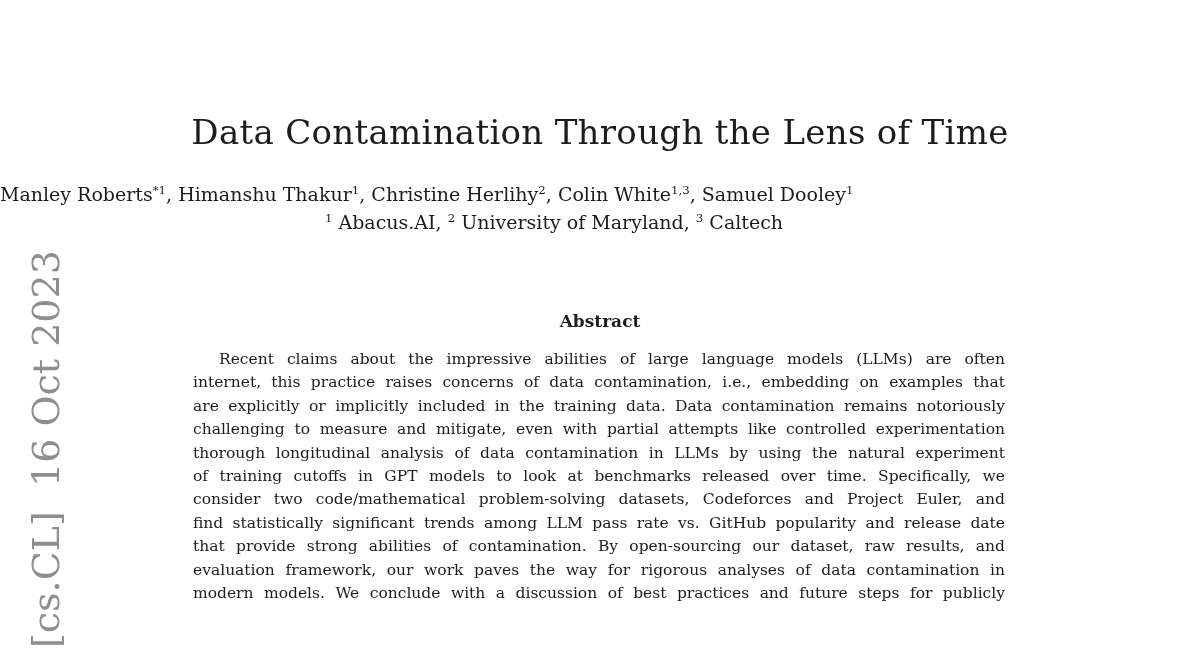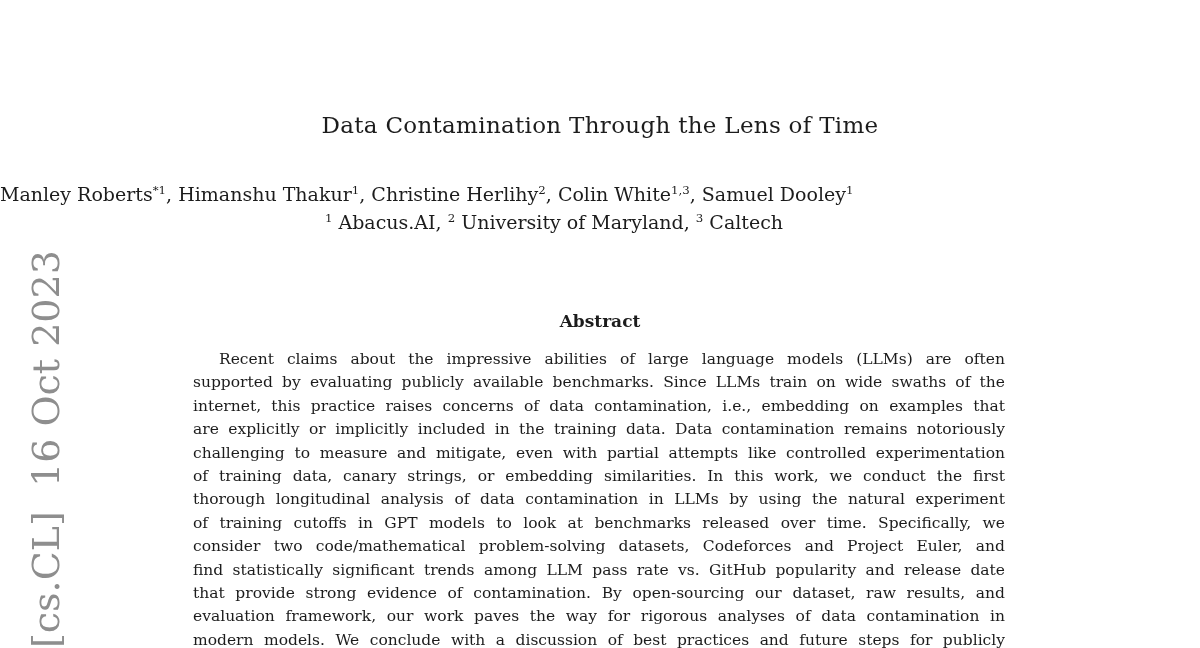--- a/index.html
+++ b/index.html
@@ -25,21 +25,21 @@
     font-size: 38px;
     color: #8e8e8e;
   }
   .page-title {
     position: absolute;
     top: 112px;
     left: 0;
     width: 1200px;
     margin: 0;
     text-align: center;
-    font-size: 23px;
+    font-size: 34px;
     font-weight: normal;
     letter-spacing: 0.3px;
   }
   .authors-line {
     position: absolute;
     top: 183px;
     left: 0;
     width: 1200px;
     text-align: left;
     font-size: 19px;
@@ -90,25 +90,23 @@
 <h1 class="page-title">Data Contamination Through the Lens of Time</h1>
 
 <div class="authors-line"><span>Manley Roberts<sup>*1</sup></span>, <span>Himanshu Thakur<sup>1</sup></span>, <span>Christine Herlihy<sup>2</sup></span>, <span>Colin White<sup>1,3</sup></span>, <span>Samuel Dooley<sup>1</sup></span></div>
 
 <div class="affiliations-line"><span><sup>1</sup> Abacus.AI</span>, <span><sup>2</sup> University of Maryland</span>, <span><sup>3</sup> Caltech</span></div>
 
 <div class="abstract-heading">Abstract</div>
 
 <div class="abstract-body">
     <div class="abs-line first">Recent claims about the impressive abilities of large language models (LLMs) are often</div>
-    <div class="abs-line">supported by evaluating publicly available benchmarks. Since LLMs train on wide swaths of the</div>
     <div class="abs-line">internet, this practice raises concerns of data contamination, i.e., embedding on examples that</div>
     <div class="abs-line">are explicitly or implicitly included in the training data. Data contamination remains notoriously</div>
     <div class="abs-line">challenging to measure and mitigate, even with partial attempts like controlled experimentation</div>
-    <div class="abs-line">of training data, canary strings, or embedding similarities. In this work, we conduct the first</div>
     <div class="abs-line">thorough longitudinal analysis of data contamination in LLMs by using the natural experiment</div>
     <div class="abs-line">of training cutoffs in GPT models to look at benchmarks released over time. Specifically, we</div>
     <div class="abs-line">consider two code/mathematical problem-solving datasets, Codeforces and Project Euler, and</div>
     <div class="abs-line">find statistically significant trends among LLM pass rate vs. GitHub popularity and release date</div>
-    <div class="abs-line">that provide strong evidence of contamination. By open-sourcing our dataset, raw results, and</div>
+    <div class="abs-line">that provide strong abilities of contamination. By open-sourcing our dataset, raw results, and</div>
     <div class="abs-line">evaluation framework, our work paves the way for rigorous analyses of data contamination in</div>
     <div class="abs-line">modern models. We conclude with a discussion of best practices and future steps for publicly</div>
   </div>
 
 </body></html>

